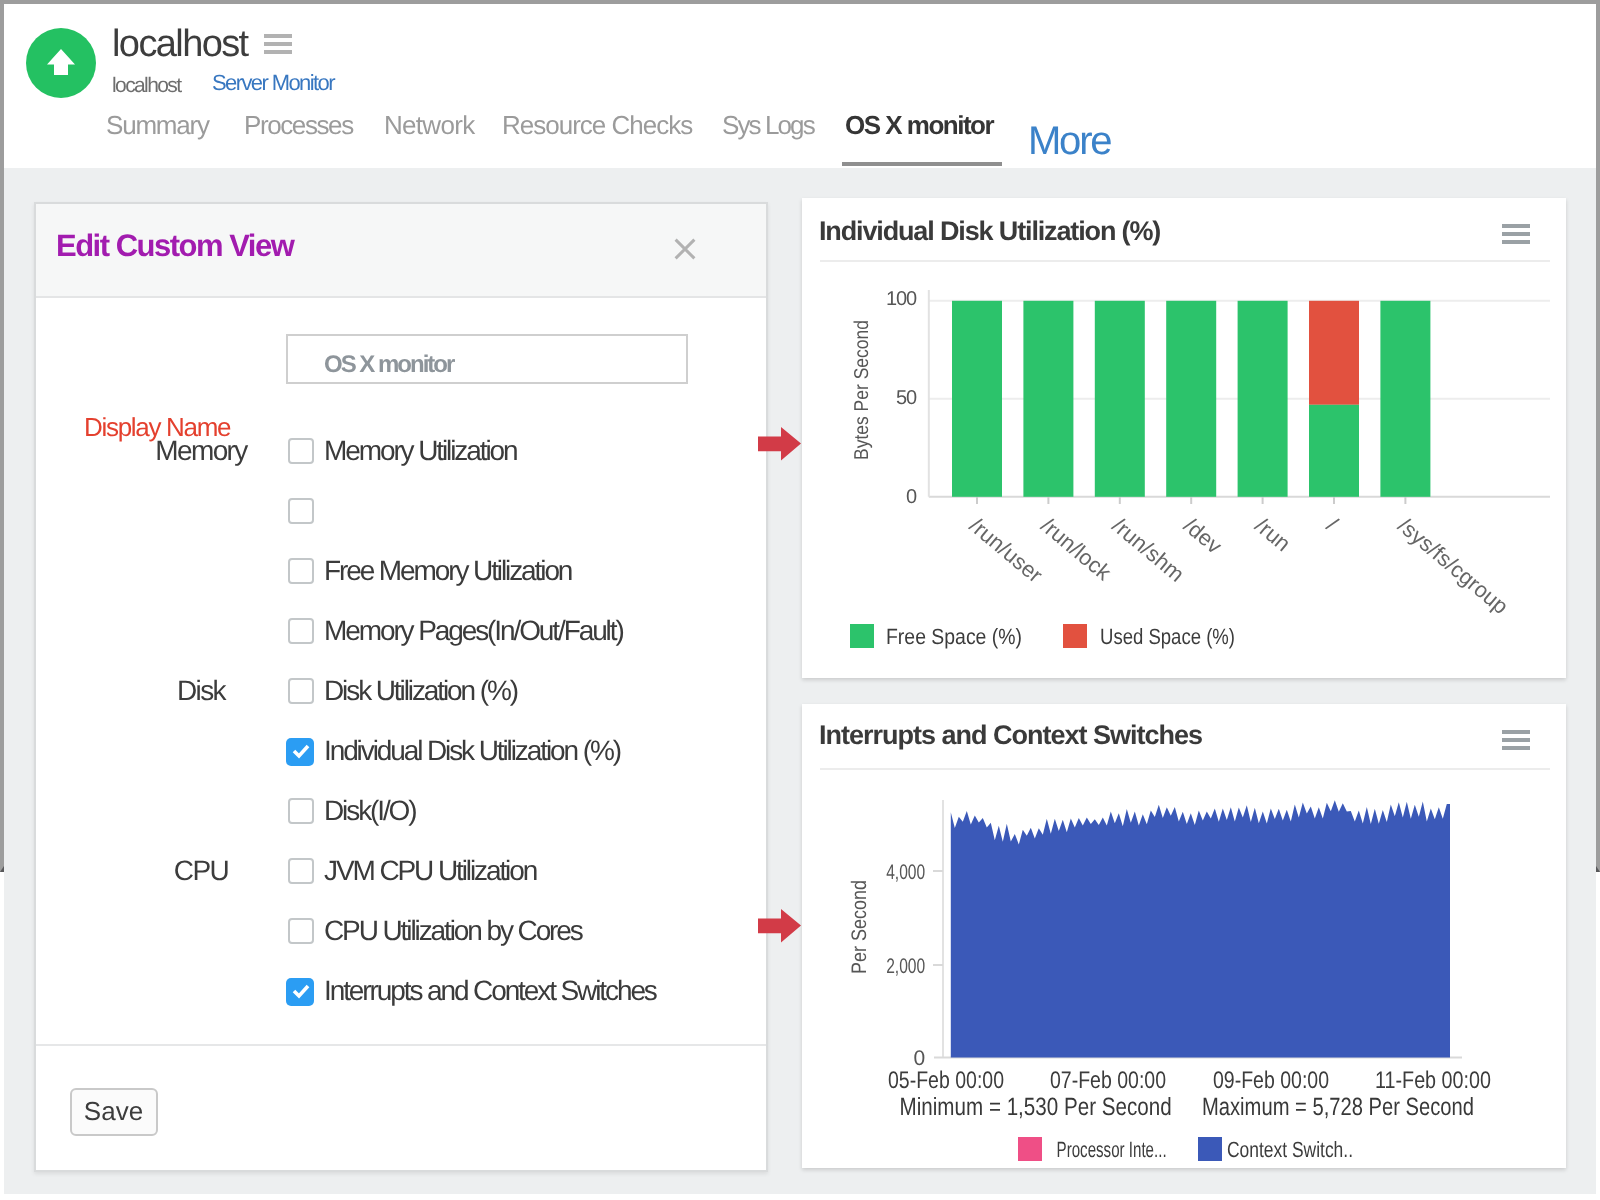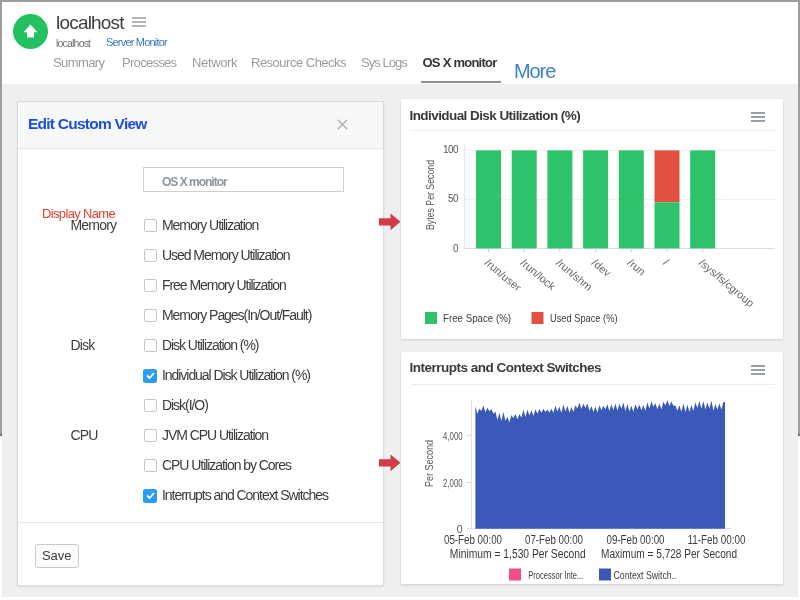--- a/index.html
+++ b/index.html
@@ -15,26 +15,26 @@
 #htitle { left:54px; top:10px; font-size:19px; color:#3d3d3d; letter-spacing:-0.8px; }
 #hmenu div { position:absolute; left:0; width:13.5px; height:2px; background:#b2b2b2; }
 #hsub1 { left:54px; top:34.5px; font-size:10.5px; color:#6e6e6e; letter-spacing:-0.8px; }
 #hsub2 { left:104px; top:33.5px; font-size:11px; color:#3877c0; letter-spacing:-0.8px; }
 .tab { top:52.5px; font-size:13px; color:#9b9b9b; }
 #tababar { left:419px; top:79px; width:79.5px; height:2px; background:#8f8f8f; }
 
 #panel { left:14.5px; top:99px; width:367px; height:485px; background:#fff;
   border:1px solid #d9dbdc; box-shadow:0 1px 2px rgba(0,0,0,0.08); }
 #ptitlebar { left:0; top:0; width:365px; height:47px; background:#f6f7f7; border-bottom:1px solid #e4e5e6; }
-#ptitle { left:10.5px; top:13px; font-size:15.5px; font-weight:bold; color:#1d4ed8; letter-spacing:-0.75px; }
+#ptitle { left:10.5px; top:13px; font-size:15.5px; font-weight:bold; color:#a21caf; letter-spacing:-0.75px; }
 #pclose { left:319px; top:17px; width:11px; height:11px; }
 #dname { left:24.5px; top:72px; font-size:13px; color:#e4402e; letter-spacing:-0.65px;margin-top:32px; }
 #dinput { left:125.5px; top:65px; width:201px; height:24.5px; border:1px solid #cfcfcf; background:#fff; }
 #dinputtext { left:144.5px; top:72.5px; font-size:12px; font-weight:bold; color:#8e959b; letter-spacing:-1px; }
-.glabel { font-size:14px; color:#3c3c3c; text-align:left; width:60px; letter-spacing:-0.8px; }
+.glabel { font-size:14px; color:#3c3c3c; text-align:center; width:60px; letter-spacing:-0.8px; }
 .cb { width:13px; height:13px; border:1px solid #c3c7c9; border-radius:2px; background:#fff; }
 .cbc { width:14px; height:14px; border-radius:2.5px; background:#2b9df3; }
 .cbl { font-size:14px; color:#3b3b3b; letter-spacing:-1.05px;text-align:center; }
 #pdivider { left:0; top:420px; width:365px; height:1px; background:#e6e7e8; }
 #savebtn { left:17.5px; top:442px; width:43.5px; height:23.5px; border:1px solid #c9c9c9; border-radius:3px;
   background:#fbfbfb; font-size:13px; color:#3c3c3c; text-align:center; line-height:22px; }
 
 .card { background:#fff; box-shadow:0 1px 2px rgba(0,0,0,0.15); }
 #card1 { left:399px; top:97px; width:382px; height:240px; }
 #card2 { left:399px; top:349.5px; width:382px; height:232px; }
@@ -79,21 +79,20 @@
     <div class="abs" id="dname">Display Name</div>
     <div class="abs" id="dinput"></div>
     <div class="abs" id="dinputtext">OS X monitor</div>
     <div class="abs glabel" style="left:53px;top:115px">Memory</div>
     <div class="abs glabel" style="left:53px;top:235px">Disk</div>
     <div class="abs glabel" style="left:53px;top:325px">CPU</div>
 
     <div class="abs cb" style="left:126px;top:117px"></div>
       <div class="abs cbl" style="left:144.5px;top:115px">Memory Utilization</div>
     <div class="abs cb" style="left:126px;top:147px"></div>
-      <div class="abs cbl" style="left:144.5px;top:145px">Used Memory Utilization</div>
     <div class="abs cb" style="left:126px;top:177px"></div>
       <div class="abs cbl" style="left:144.5px;top:175px">Free Memory Utilization</div>
     <div class="abs cb" style="left:126px;top:207px"></div>
       <div class="abs cbl" style="left:144.5px;top:205px">Memory Pages(In/Out/Fault)</div>
     <div class="abs cb" style="left:126px;top:237px"></div>
       <div class="abs cbl" style="left:144.5px;top:235px">Disk Utilization (%)</div>
     <div class="abs cbc" style="left:125.5px;top:266.5px"></div>
       <div class="abs cbl" style="left:144.5px;top:265px">Individual Disk Utilization (%)</div>
     <div class="abs cb" style="left:126px;top:297px"></div>
       <div class="abs cbl" style="left:144.5px;top:295px">Disk(I/O)</div>

